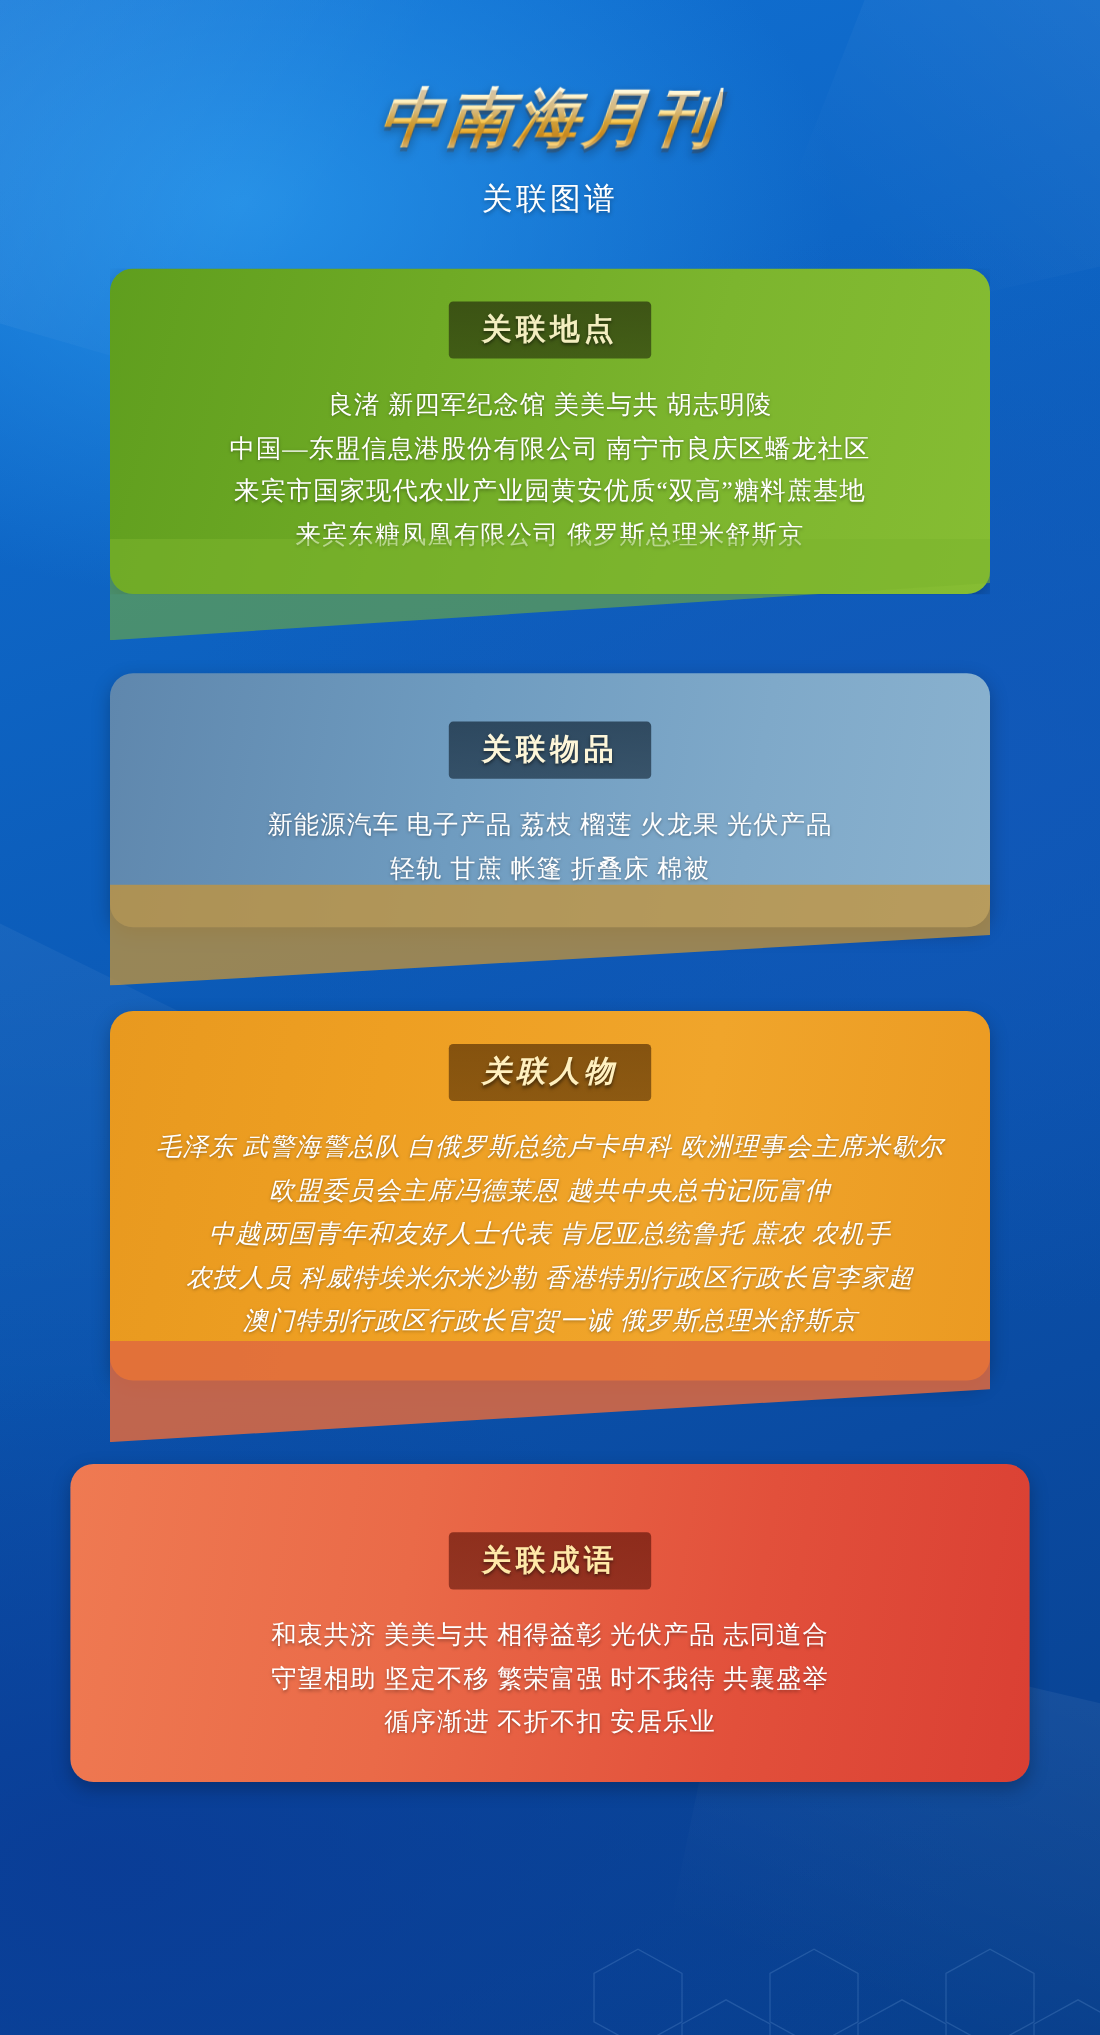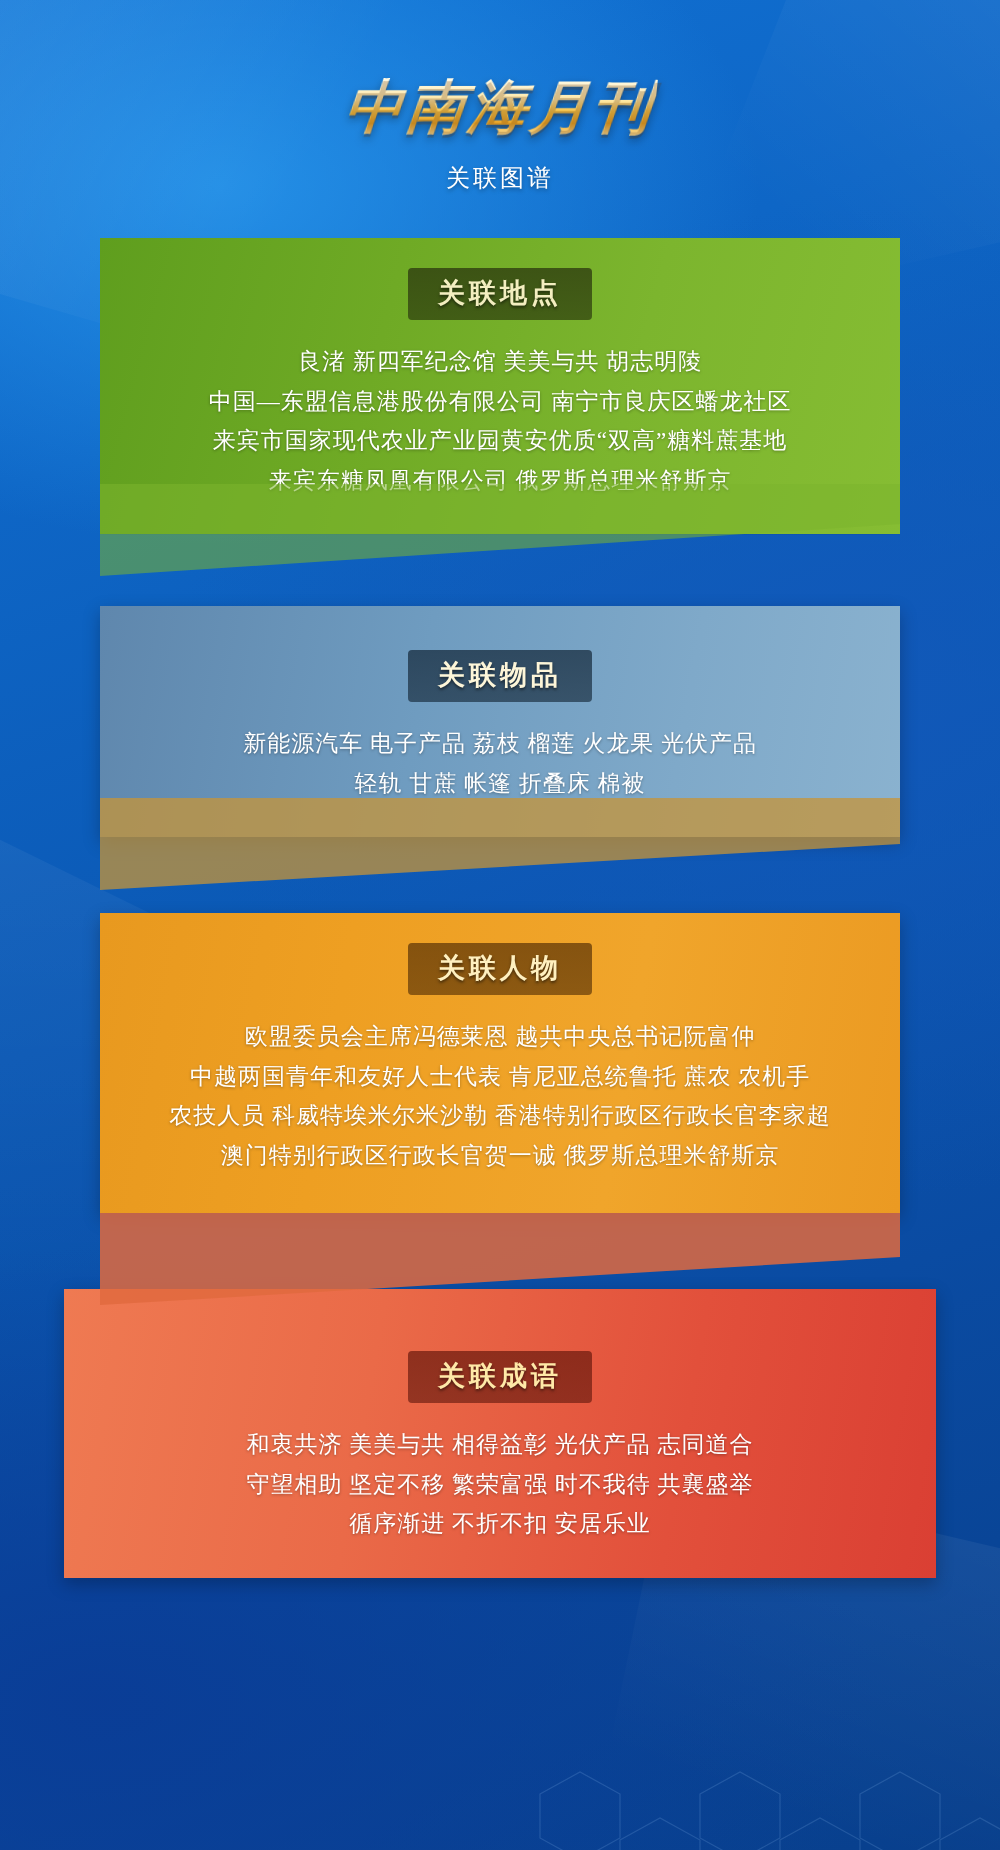--- a/index.html
+++ b/index.html
@@ -81,39 +81,40 @@
     background-clip: text;
     color: transparent;
     -webkit-text-fill-color: transparent;
     text-shadow: 0 3px 0 rgba(90,45,0,0.25);
     filter: drop-shadow(0 4px 5px rgba(0,0,0,0.35));
     display: inline-block;
     transform: skewX(-6deg);
   }
   .subtitle {
     margin-top: 26px;
-    font-size: 24px;
+    font-size: 28px;
     color: #ffffff;
     letter-spacing: 3px;
     text-shadow: 0 2px 4px rgba(0,0,0,0.35);
   }
 
   
   .banners {
     position: relative;
     margin-top: 44px;
   }
   .band-wrap {
     position: relative;
   }
   .band {
     position: relative;
     color: #fff;
     box-sizing: border-box;
     box-shadow: 0 6px 16px rgba(0,0,0,0.25);
+    border-radius: 21px;
   }
   .band .inner {
     position: relative;
     z-index: 2;
     padding: 30px 40px 34px;
     text-align: center;
   }
   .band-title {
     display: inline-block;
     padding: 7px 30px 9px;
@@ -223,24 +224,25 @@
             <div class="band-line">轻轨  甘蔗  帐篷  折叠床  棉被</div>
           </div>
         </div>
       </div>
     </div>
 
     <div class="band-wrap" style="margin-top:76px;">
       <svg class="wedge" viewBox="0 0 1000 92" preserveAspectRatio="none" style="top:300px;">
         <polygon points="100,0 900,0 900,44 100,92" fill="#e06a3e" opacity="0.85"></polygon>
       </svg>
-      <div class="band band-people" style="margin:0 100px; min-height:300px;">
+      <div class="band band-people" style="margin:0 100px; min-height:300px;font-style:italic;">
         <div class="inner">
           <div class="band-title title-people">关联人物</div>
           <div class="band-lines">
+            <div class="band-line">毛泽东  武警海警总队  白俄罗斯总统卢卡申科  欧洲理事会主席米歇尔</div>
             <div class="band-line">欧盟委员会主席冯德莱恩  越共中央总书记阮富仲</div>
             <div class="band-line">中越两国青年和友好人士代表  肯尼亚总统鲁托  蔗农  农机手</div>
             <div class="band-line">农技人员  科威特埃米尔米沙勒  香港特别行政区行政长官李家超</div>
             <div class="band-line">澳门特别行政区行政长官贺一诚  俄罗斯总理米舒斯京</div>
           </div>
         </div>
       </div>
     </div>
 
     <div class="band-wrap" style="margin-top:76px;">

